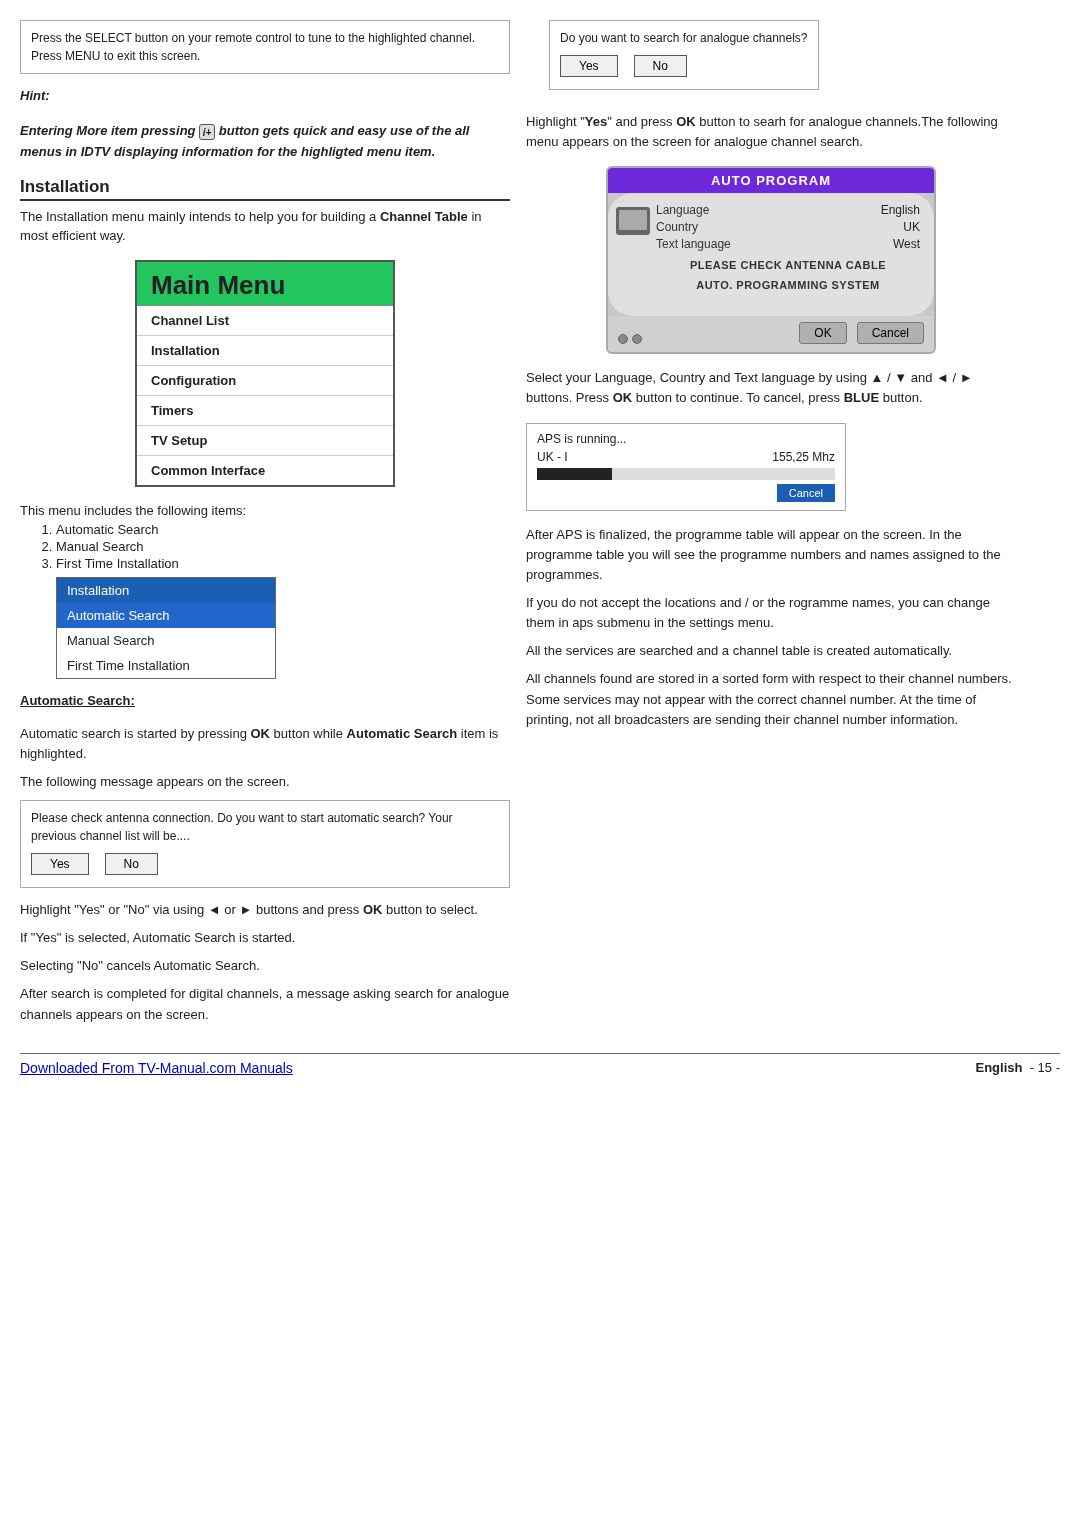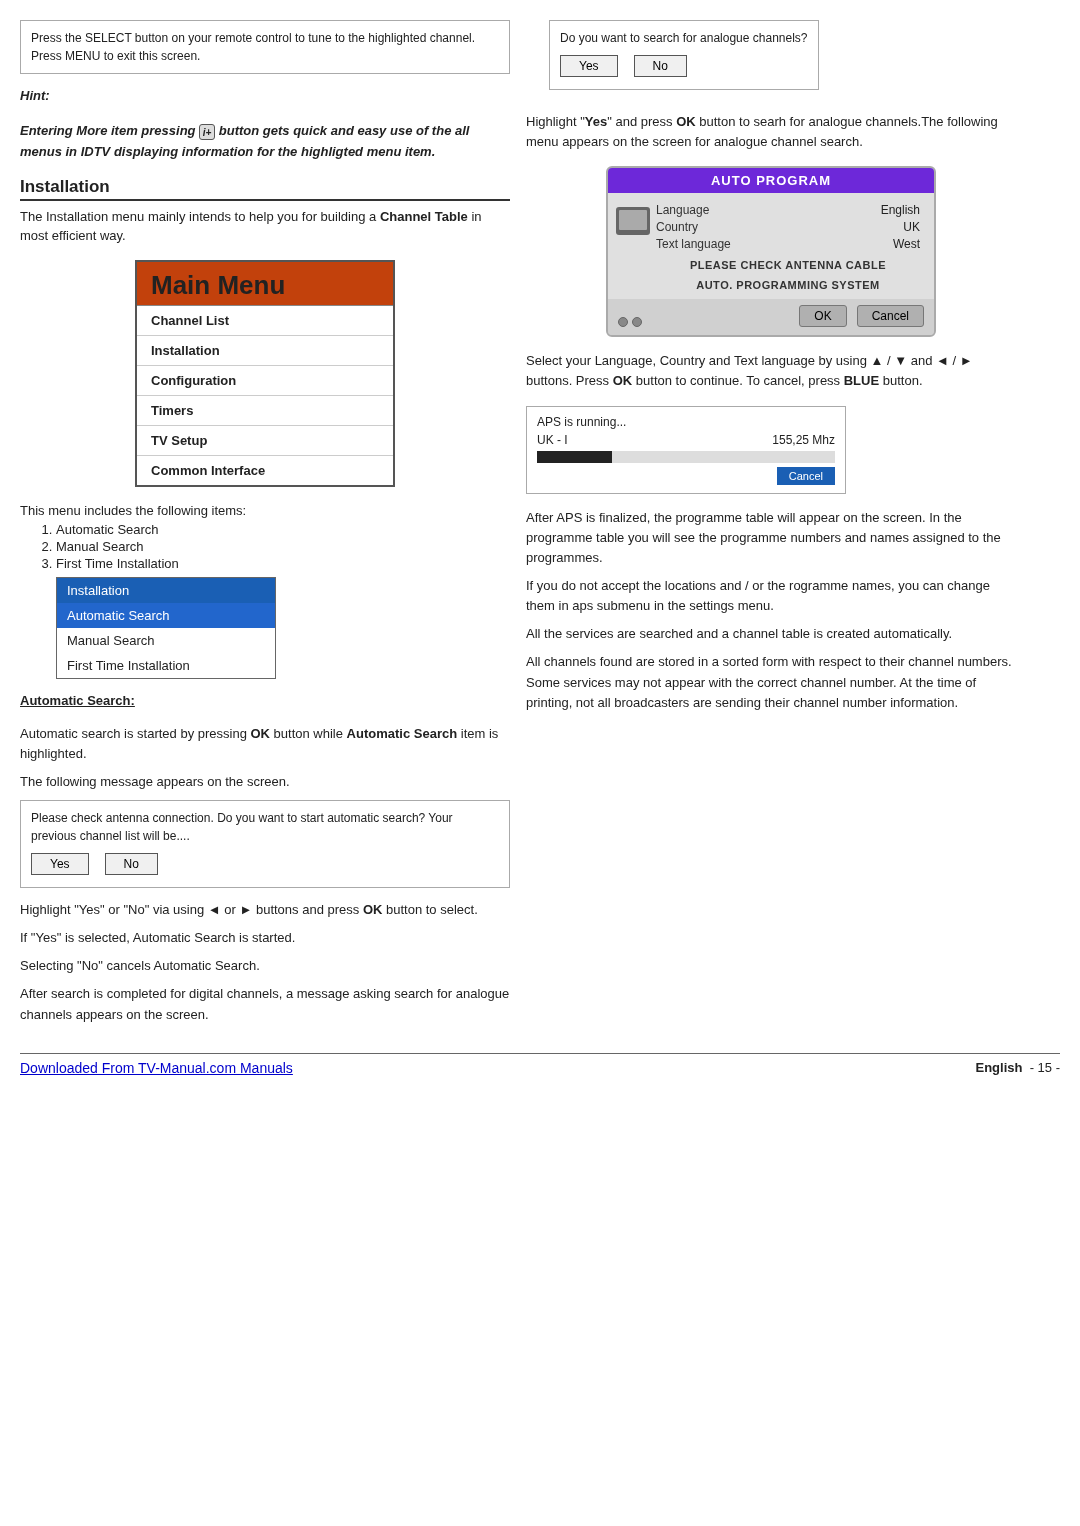--- a/index.html
+++ b/index.html
@@ -67,21 +67,21 @@
       line-height: 1.5;
     }
 
     
     .main-menu-box {
       border: 2px solid #555;
       width: 260px;
       margin: 0 auto 16px auto;
     }
     .main-menu-title {
-      background: #c2410c;
+      background: #22c55e;
       font-size: 26px;
       font-weight: bold;
       padding: 8px 14px 4px 14px;
       border-bottom: 1px solid #888;
     }
     .main-menu-item {
       padding: 7px 14px;
       border-bottom: 1px solid #ccc;
       font-size: 13px;
     }
@@ -169,22 +169,23 @@
       background: #6d28d9;
       color: #fff;
       text-align: center;
       font-size: 13px;
       font-weight: bold;
       letter-spacing: 1px;
       padding: 5px 12px;
     }
     .auto-program-body {
       background: #e0e0e0;
-      padding: 10px 14px 4px 48px;
+      padding: 10px 14px 21px 48px;
       position: relative;
+      border-radius: 25px;
     }
     .ap-row {
       display: flex;
       justify-content: space-between;
       font-size: 12px;
       margin-bottom: 3px;
     }
     .ap-label { color: #333; }
     .ap-value { color: #222; font-weight: normal; }
     .ap-notice {

